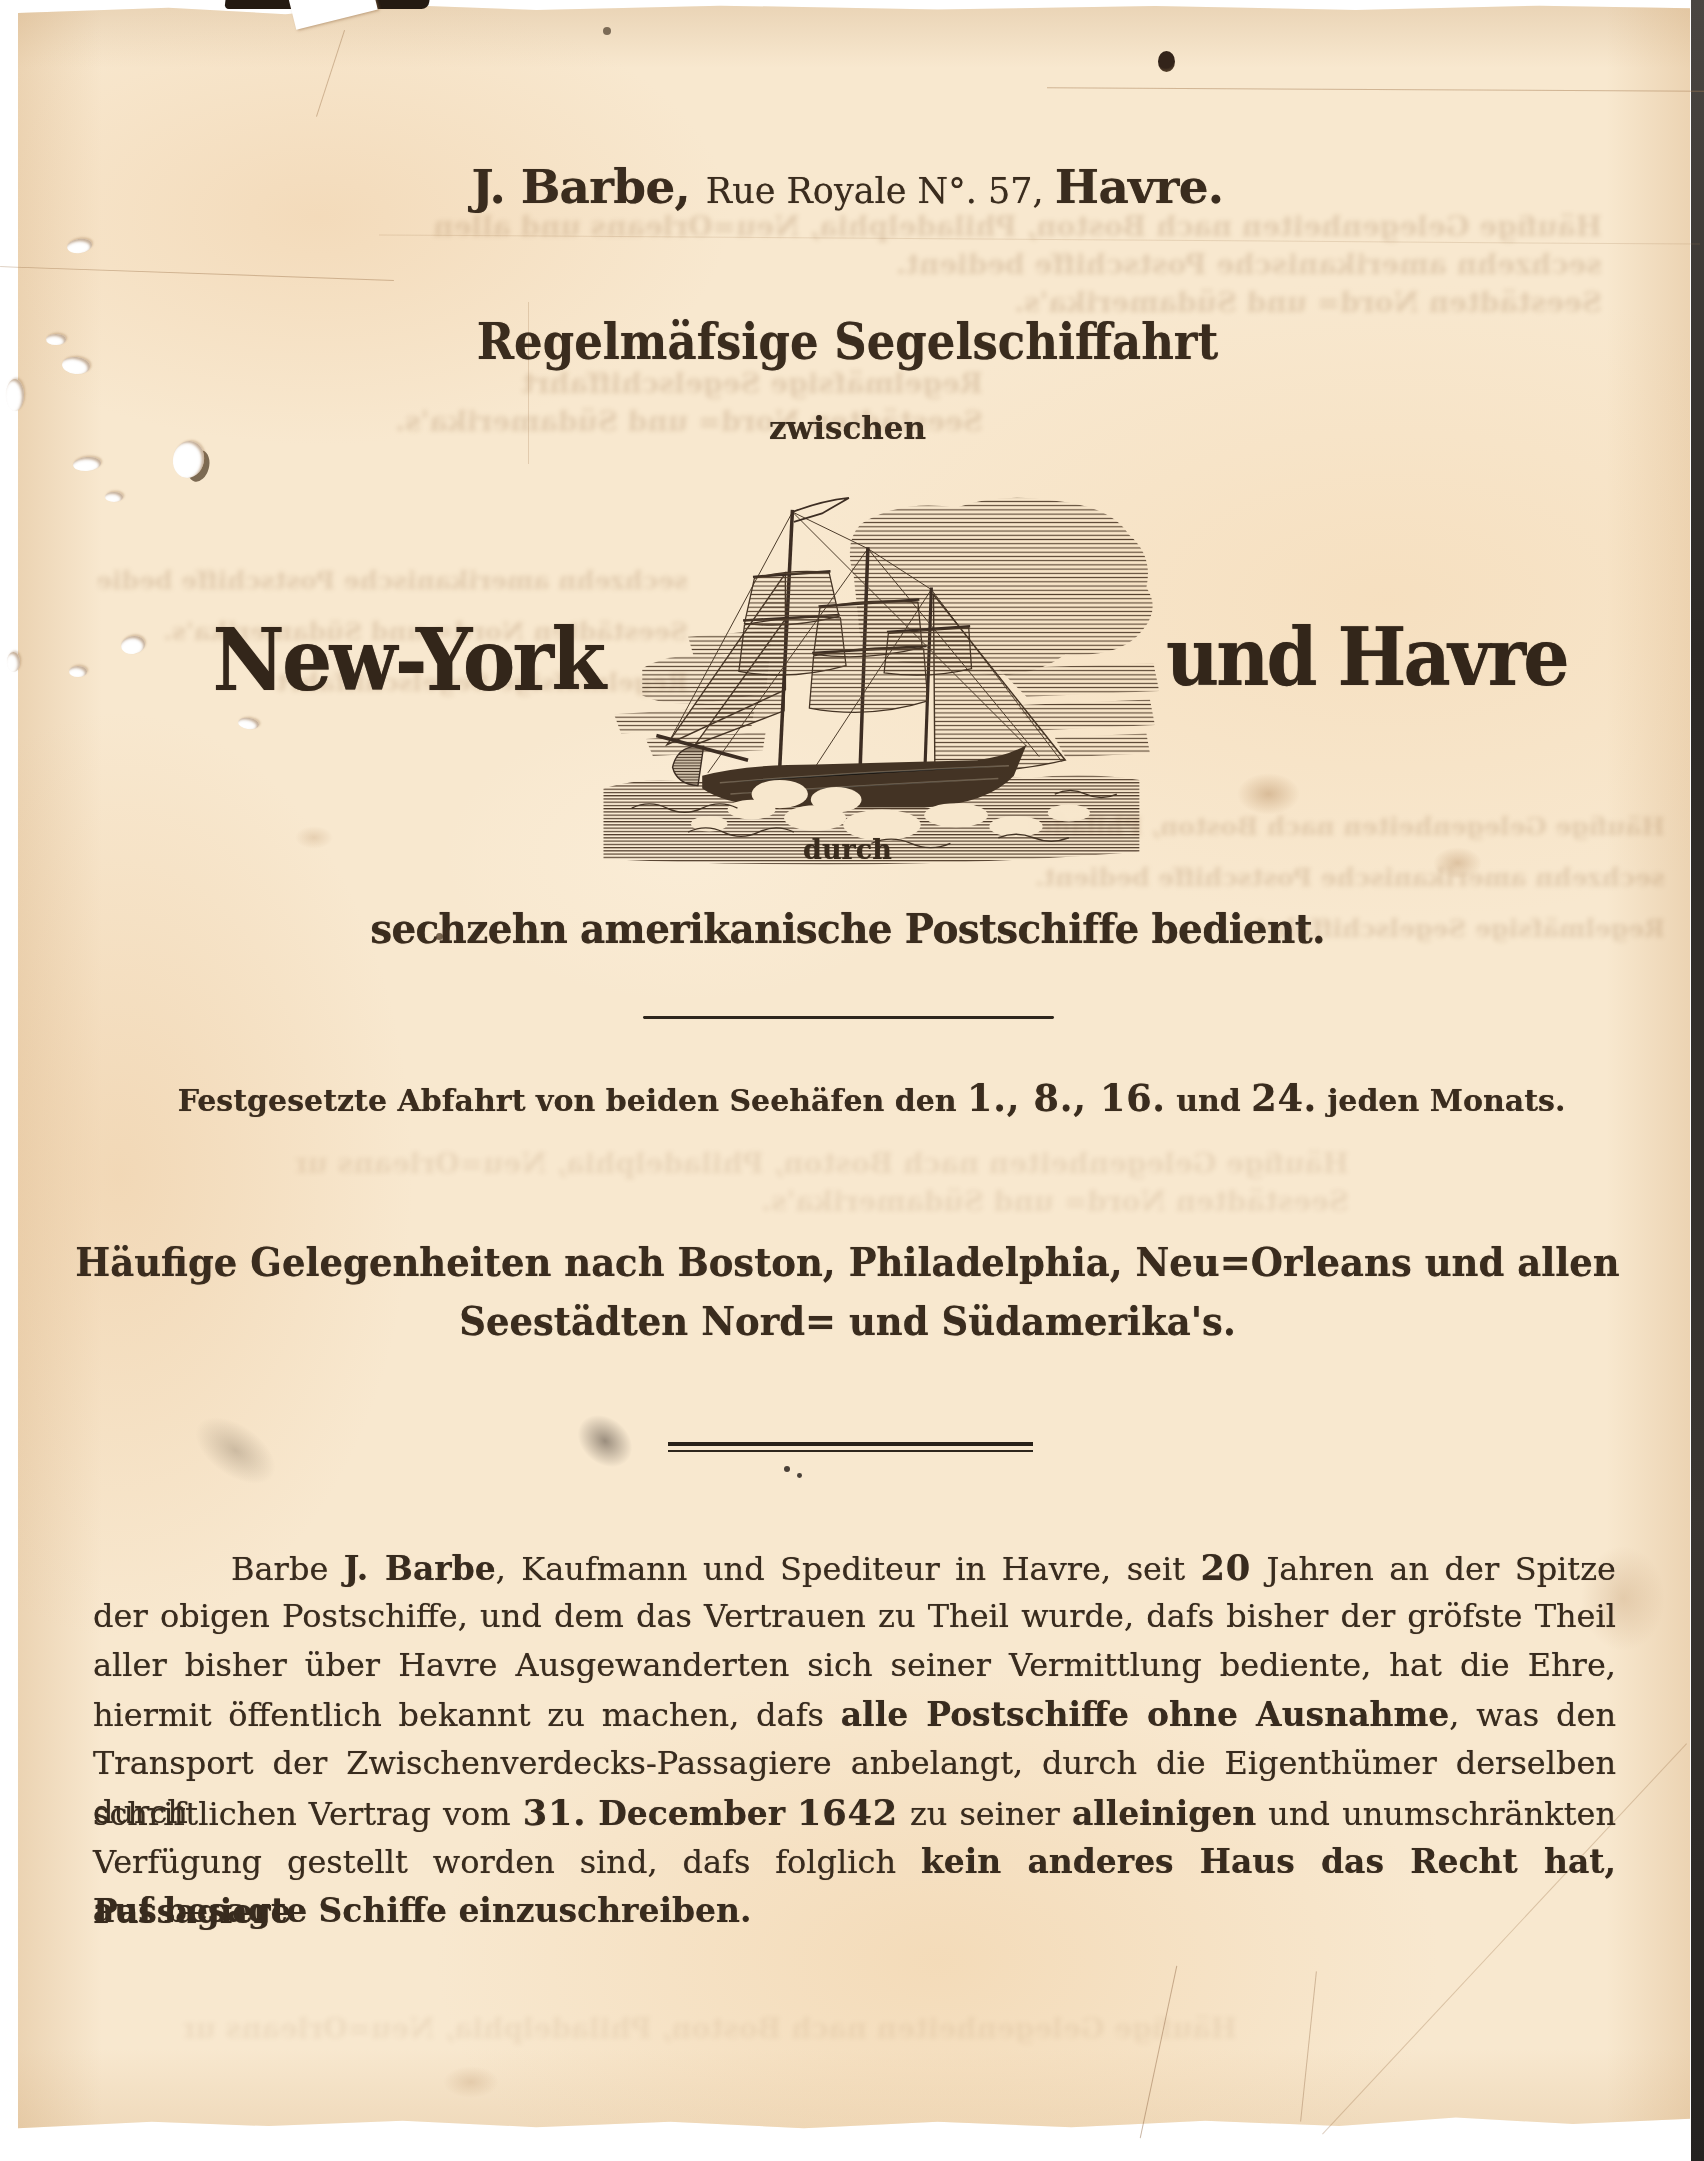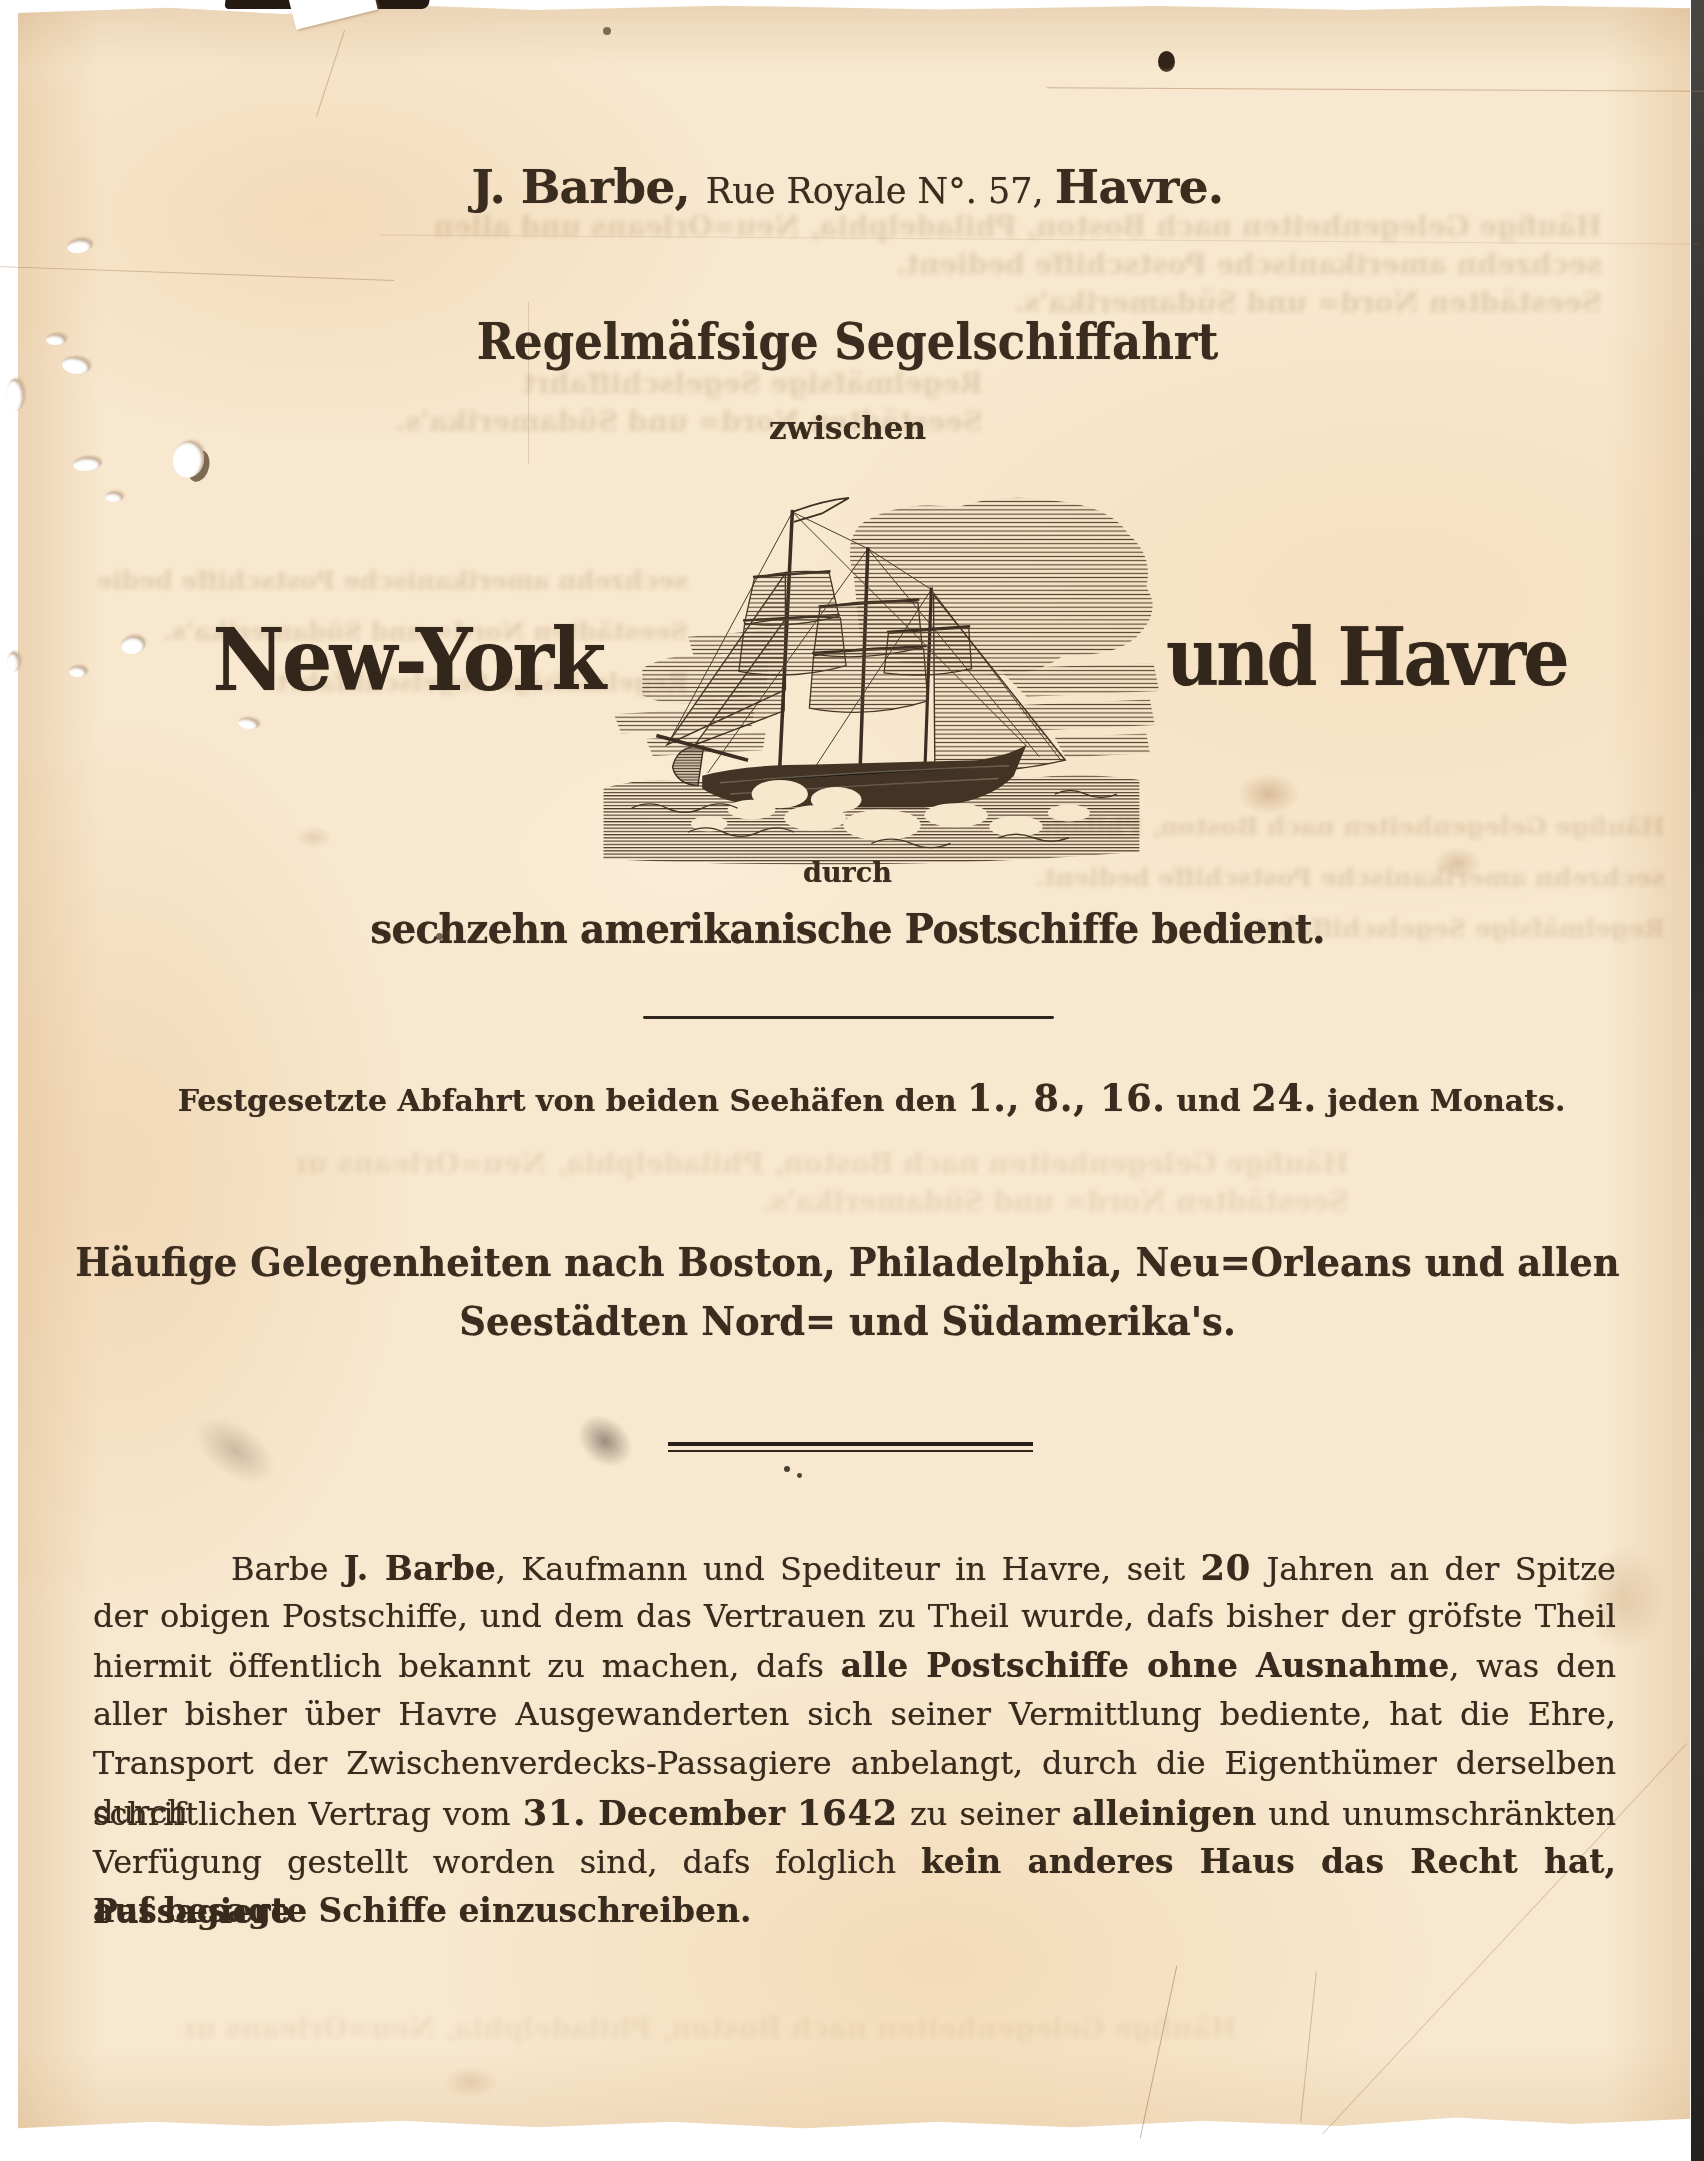--- a/index.html
+++ b/index.html
@@ -40,21 +40,21 @@
   .seg-big{font-weight:bold;font-size:1.34em;letter-spacing:-0.7px;}
   .seg-rm{font-weight:normal;font-size:1.0em;}
   .seg-p{}
   .seg-b{font-weight:bold;}
   .seg-n{font-weight:bold;font-size:1.22em;letter-spacing:0.7px;font-family:"DejaVu Serif",serif;}
   .heading1{top:315px;font-size:45px;font-weight:bold;letter-spacing:0px;transform:scaleY(1.12);}
   .between{top:410px;font-size:31px;font-weight:bold;}
   .display-title{font-size:79px;font-weight:bold;letter-spacing:-2.8px;color:#33261a;transform:scaleY(1.1);}
   .title-left{top:613px;left:148px;width:520px;text-align:center;}
   .title-right{top:613px;left:1166px;width:365px;text-align:center;font-size:73px;}
-  .durch{top:857px;font-size:27px;font-weight:bold;}
+  .durch{top:834px;font-size:27px;font-weight:bold;}
   .served{top:905px;font-size:39px;font-weight:bold;letter-spacing:-0.7px;transform:scaleY(1.06);}
   .rule-thin{position:absolute;left:643px;top:1016px;width:411px;height:2.8px;background:#2e261d;z-index:3;border-radius:1.4px;}
   .departure{top:1077px;font-size:30px;font-weight:bold;margin-left:24px;}
   .frequent1{top:1240px;font-size:37px;font-weight:bold;transform:scaleY(1.05);}
   .frequent2{top:1299px;font-size:37px;font-weight:bold;transform:scaleY(1.05);}
   .rule-double{position:absolute;left:668px;top:1442px;width:365px;z-index:3;}
   .rule-double .r1{height:4.2px;background:#292119;margin-bottom:4.2px;}
   .rule-double .r2{height:2.1px;background:#2e261d;}
   .body-par{position:absolute;left:93px;top:1543px;width:1523px;z-index:3;font-size:32px;
     color:#382b1e;text-shadow:0 0 0.7px rgba(56,43,30,.6);}
@@ -251,22 +251,22 @@
   <div class="ink centered frequent2">Seestädten Nord= und Südamerika's.</div>
 
   <div class="rule-double">
     <div class="r1"></div>
       <div class="r2"></div>
   </div>
 
   <div class="body-par">
     <div class="body-line indent"><span class="seg-p">Barbe </span><span class="seg-b">J. Barbe</span><span class="seg-p">, Kaufmann und Spediteur in Havre, seit </span><span class="seg-n">20</span><span class="seg-p"> Jahren an der Spitze</span></div>
     <div class="body-line"><span class="seg-p">der obigen Postschiffe, und dem das Vertrauen zu Theil wurde, dafs bisher der gröfste Theil</span></div>
+    <div class="body-line"><span class="seg-p">aller bisher über Havre Ausgewanderten sich seiner Vermittlung bediente, hat die Ehre,</span></div>
     <div class="body-line"><span class="seg-p">hiermit öffentlich bekannt zu machen, dafs </span><span class="seg-b">alle Postschiffe ohne Ausnahme</span><span class="seg-p">, was den</span></div>
-    <div class="body-line"><span class="seg-p">aller bisher über Havre Ausgewanderten sich seiner Vermittlung bediente, hat die Ehre,</span></div>
     <div class="body-line"><span class="seg-p">Transport der Zwischenverdecks-Passagiere anbelangt, durch die Eigenthümer derselben durch</span></div>
     <div class="body-line"><span class="seg-p">schriftlichen Vertrag vom </span><span class="seg-n">31.</span><span class="seg-p"> </span><span class="seg-b">December</span><span class="seg-p"> </span><span class="seg-n">1642</span><span class="seg-p"> zu seiner </span><span class="seg-b">alleinigen</span><span class="seg-p"> und unumschränkten</span></div>
     <div class="body-line"><span class="seg-p">Verfügung gestellt worden sind, dafs folglich </span><span class="seg-b">kein anderes Haus das Recht hat, Passagiere</span></div>
     <div class="body-line last"><span class="seg-b">auf besagte Schiffe einzuschreiben.</span></div>
   </div>
 
 </div>
 
 
 </body></html>

